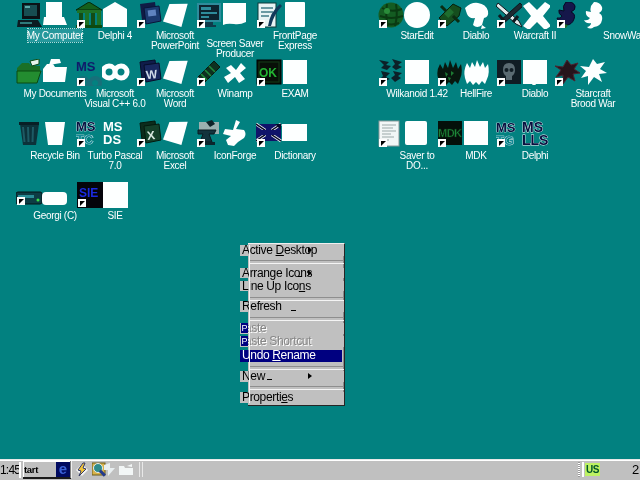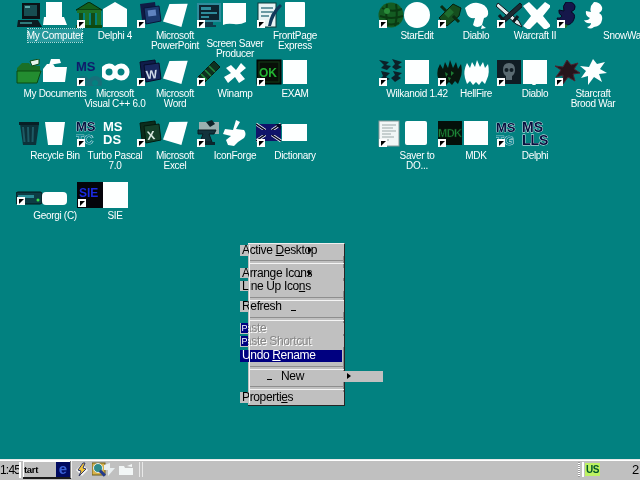--- a/index.html
+++ b/index.html
@@ -365,21 +365,21 @@
   </div>
 <div class="abs" style="left:241px;top:323px;width:7px;height:10px;background:#000080;color:#fff;font-size:9px;text-align:center;line-height:10px;">P</div>
 <div class="mi" style="top:335.5px;">
     <span class="mt" style="color:#868686;text-shadow:1px 1px 0 #fff;">&nbsp;aste Shortcut</span>
   </div>
 <div class="abs" style="left:241px;top:336px;width:7px;height:10px;background:#000080;color:#fff;font-size:9px;text-align:center;line-height:10px;">P</div>
 <div class="mi" style="top:350px;height:11.5px;background:#000080;width:101.5px;">
     <span class="mt" style="color:#fff;">Undo <u>R</u>ename</span>
   </div>
 <div class="sep" style="top:365.5px;"></div>
-<div class="mi" style="top:370.5px;margin-left:39px;">
+<div class="mi" style="top:370.5px;">
     <span class="mt">New</span>
     <span class="arr"></span>
   </div>
 <div class="abs" style="left:267px;top:379px;width:5px;height:1px;background:#000;"></div>
 <div class="sep" style="top:386px;"></div>
 <div class="mi" style="top:391.5px;">
     <span class="mt">Properti<u>e</u>s</span>
   </div>
 <div class="abs" style="left:248.5px;top:244.5px;width:1px;height:158px;background:#f4f4f4;"></div>
 

